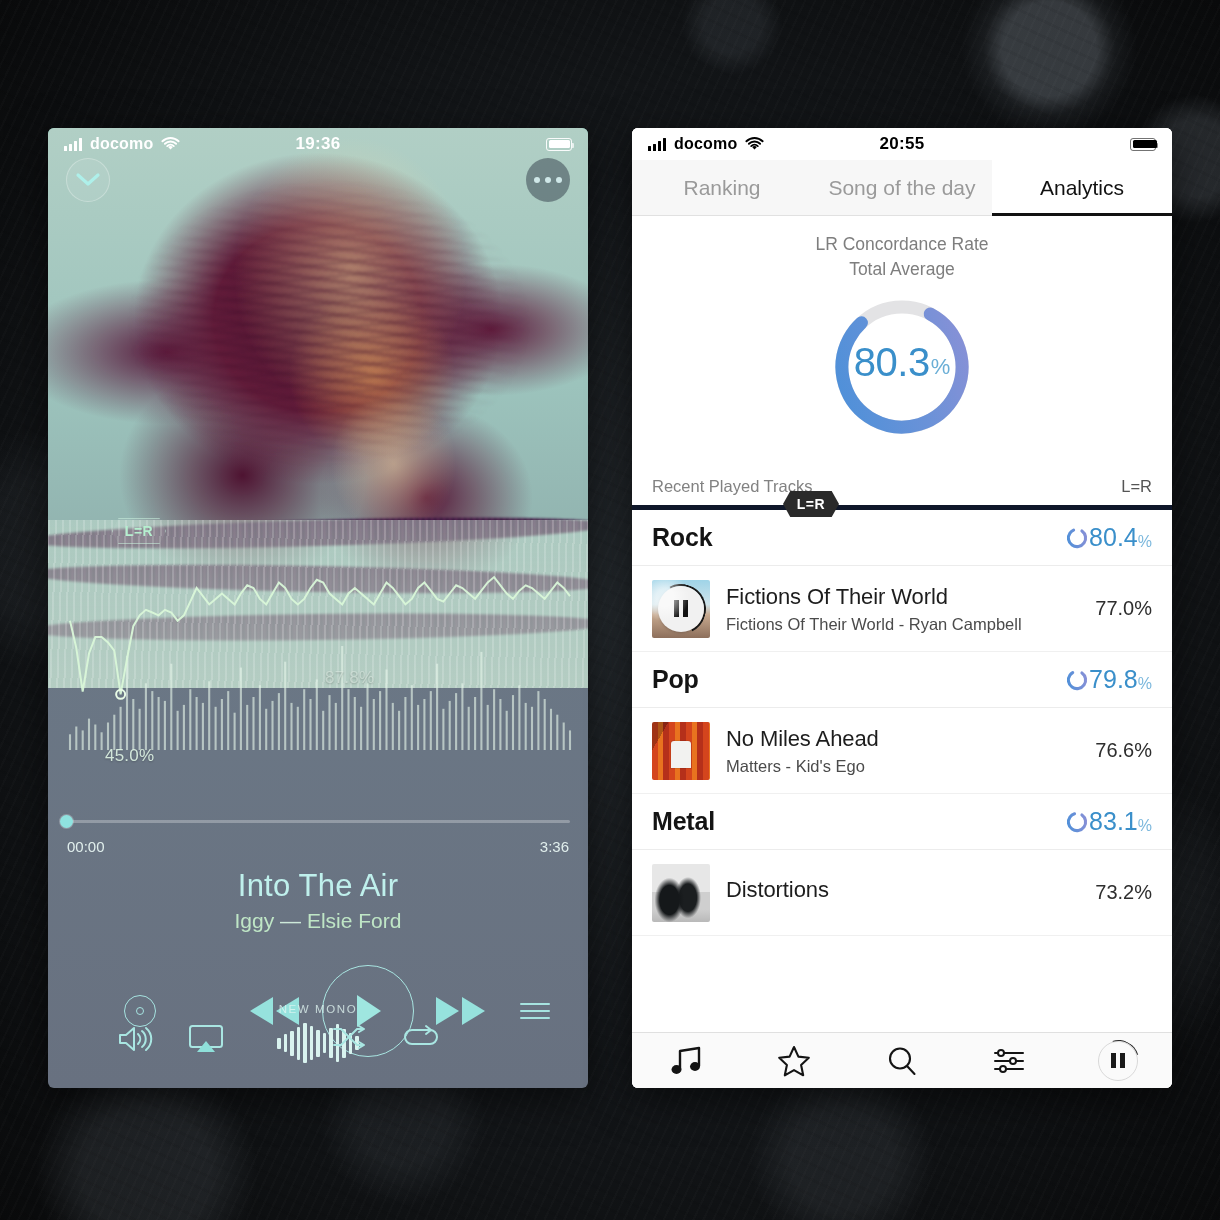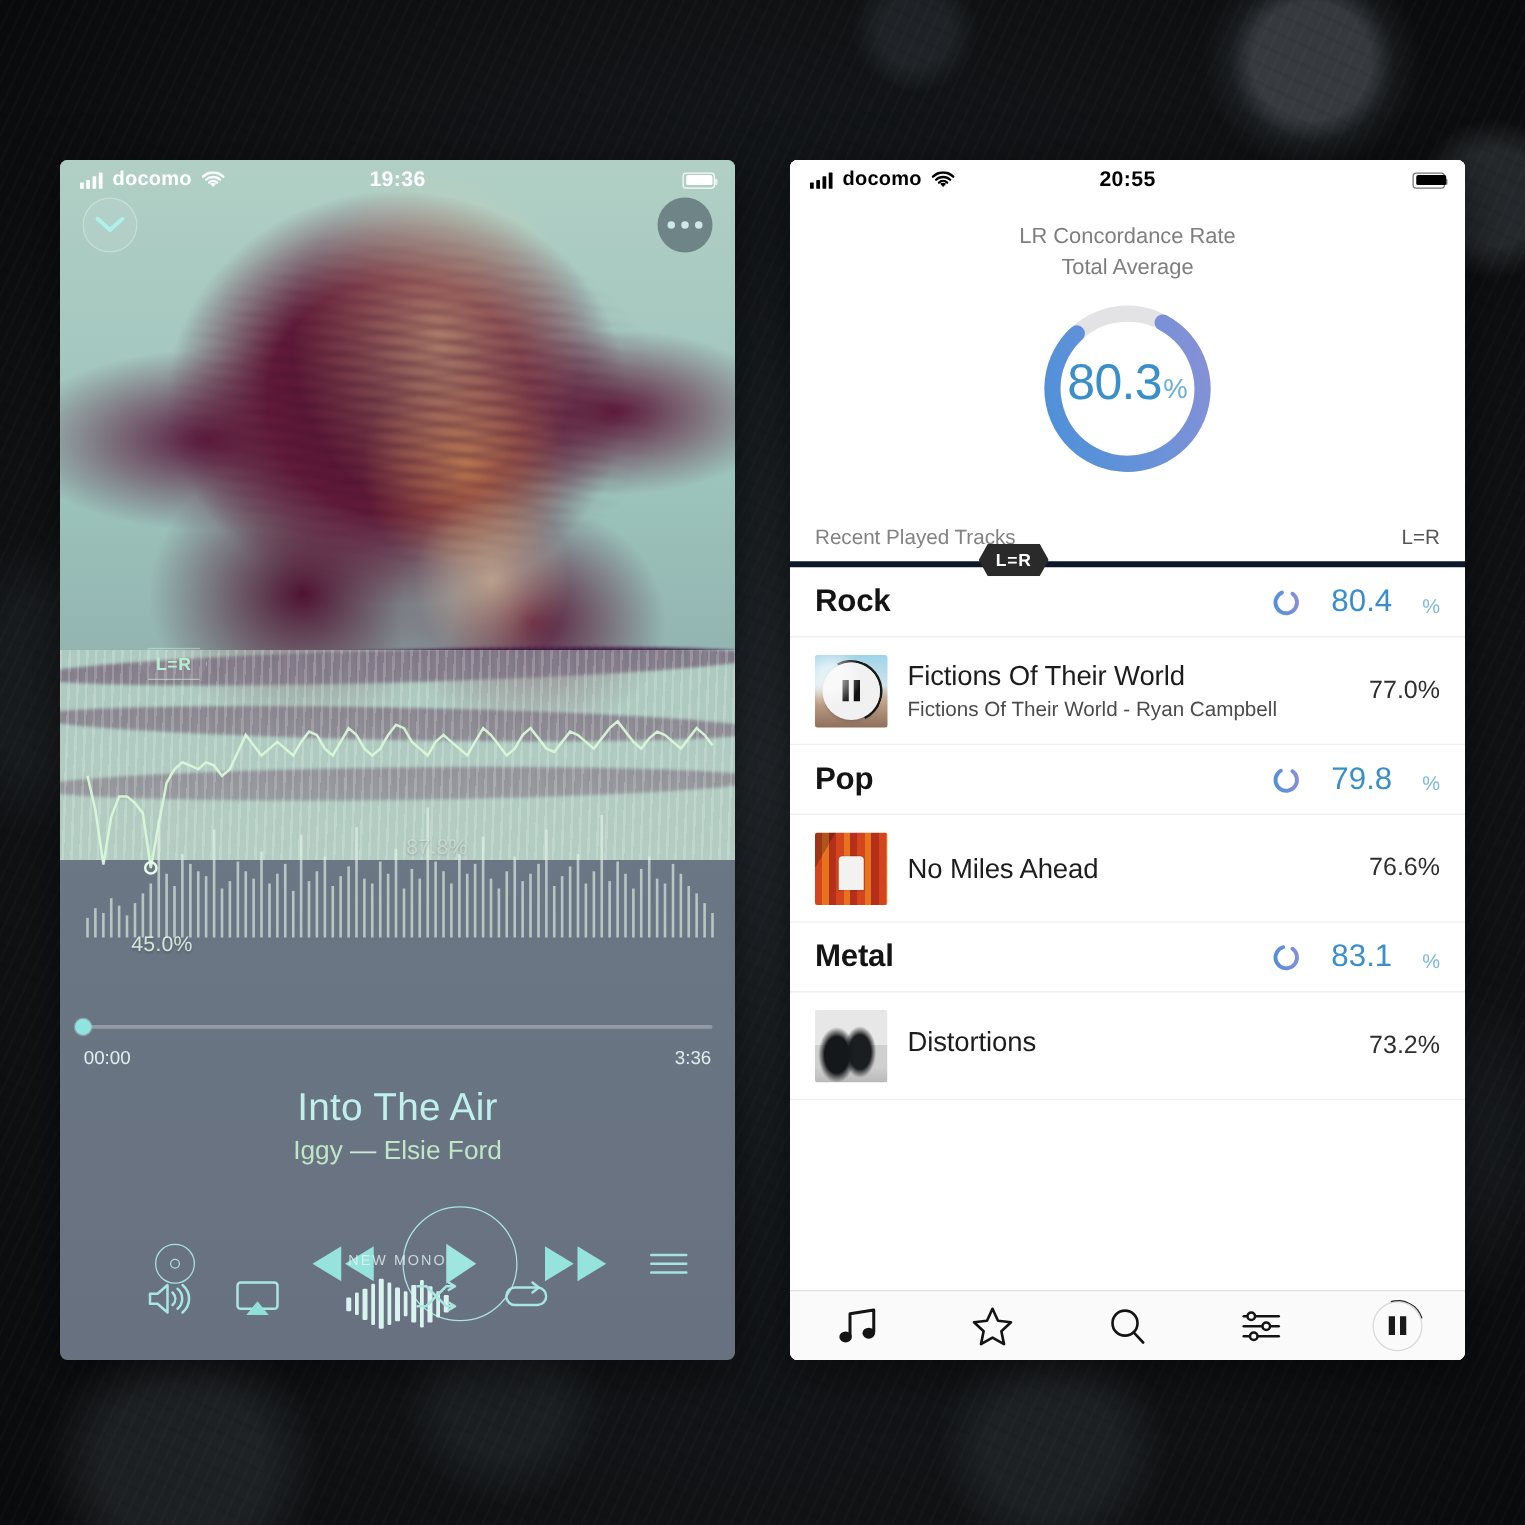--- a/index.html
+++ b/index.html
@@ -248,21 +248,21 @@
   }
   #list-head .lh-l { font-size:16.5px; color:#828282; }
   #list-head .lh-r { font-size:16.5px; color:#555; }
 
   #list { flex:1; overflow:hidden; background:#fff; }
   .genre-row {
     height: 56px; padding: 0 20px; display:flex; align-items:center; justify-content:space-between;
     border-bottom:1px solid #ececec;
   }
   .genre-name { font-size:25px; color:#141414; font-weight:700; letter-spacing:-.2px; }
-  .genre-right { display:flex; align-items:center; gap:24px;text-align:center; }
+  .genre-right { display:flex; align-items:center; gap:0;text-align:center; }
   .genre-val { font-size:25px; color:#3a8fca; }
   .genre-pct { font-size:16px; color:#7cb8dd; margin-top:8px; }
 
   .track-row { height:86px; padding:0 20px; display:flex; align-items:center; border-bottom:1px solid #f0f0f0; }
   .thumb { width:58px; height:58px; border-radius:2px; position:relative; overflow:hidden; flex:0 0 auto; }
   .thumb.beach { background: linear-gradient(#9fd4e8 0%, #cfe3ea 42%, #c7a98f 60%, #8d6f5b 100%); }
   .thumb.beach::after{
     content:""; position:absolute; inset:0;
     background: radial-gradient(circle at 22% 30%, rgba(255,255,255,.6) 0 14%, transparent 40%);
   }
@@ -584,20 +584,25 @@
       </div>
       <div class="sb-time">20:55</div>
       <div class="sb-right">
         <span class="batt">
             <span class="fill"></span>
           </span>
       </div>
     </div>
 
 
+    <div id="tabs">
+      <div class="tab">Ranking</div>
+      <div class="tab">Song of the day</div>
+      <div class="tab active">Analytics</div>
+    </div>
 
     <div id="donut-card">
       <div id="donut-cap">
         <div>LR Concordance Rate</div>
         <div>Total Average</div>
       </div>
       <div id="donut-wrap">
         <svg width="150" height="150" viewBox="0 0 150 150">
           <defs>
             <linearGradient id="dgrad" x1="0" y1="0" x2="1" y2="1">
@@ -662,20 +667,21 @@
             <circle cx="12" cy="12" r="8.6" fill="none" stroke="url(#mg1)" stroke-width="3.1" stroke-linecap="round" stroke-dasharray="44 54" transform="rotate(-55 12 12)"></circle>
           </svg>
           <span class="genre-val">79.8</span>
           <span class="genre-pct">%</span>
         </span>
       </div>
       <div class="track-row">
         <span class="thumb collage"></span>
         <span class="track-meta">
           <div class="track-title">No Miles Ahead</div>
+          <div class="track-sub">Matters - Kid's Ego</div>
         </span>
         <span class="track-val">76.6%</span>
       </div>
 
       <div class="genre-row">
         <span class="genre-name">Metal</span>
         <span class="genre-right">
           <svg width="24" height="24" viewBox="0 0 24 24">
             <circle cx="12" cy="12" r="8.6" fill="none" stroke="url(#mg1)" stroke-width="3.1" stroke-linecap="round" stroke-dasharray="46 54" transform="rotate(-55 12 12)"></circle>
           </svg>

